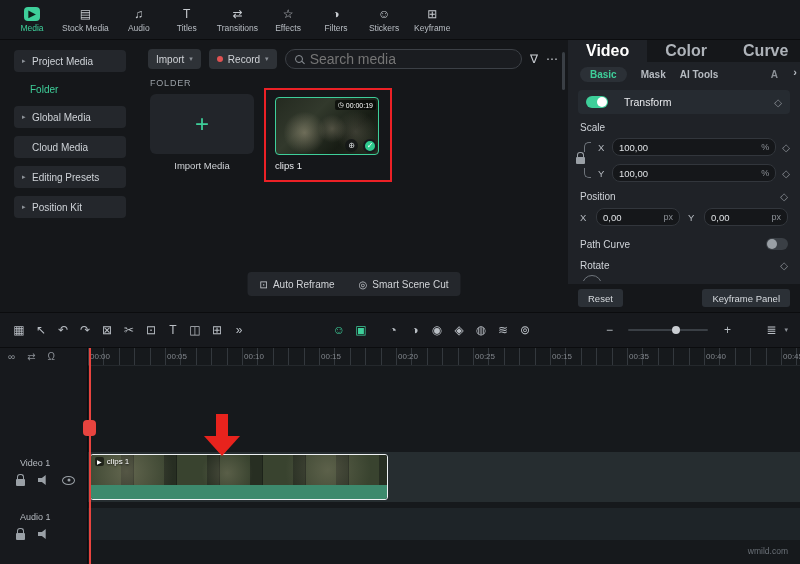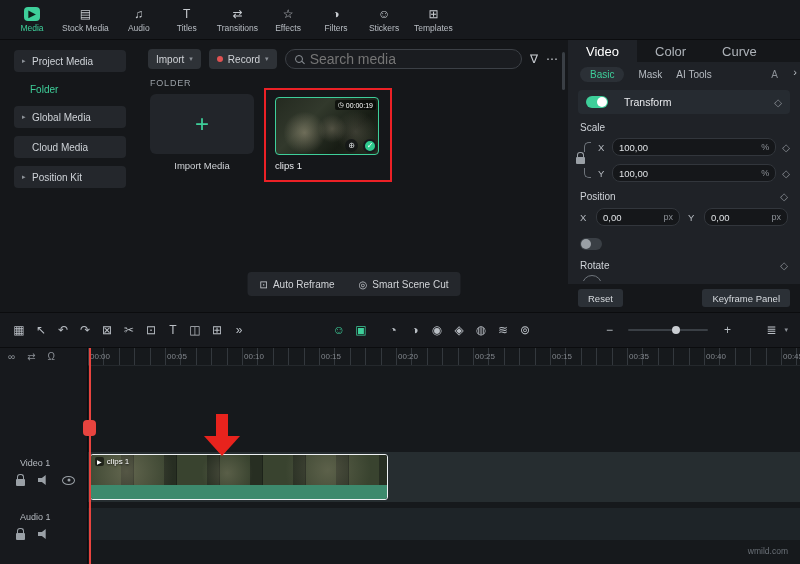--- a/index.html
+++ b/index.html
@@ -67,23 +67,23 @@
   .panel-scrollbar { position:absolute; right:3px; top:12px; width:3px; height:38px; background:#3a3f45; border-radius:2px; cursor:pointer; }
   .action-bar { position:absolute; left:50%; transform:translateX(-50%); bottom:16px; height:24px;
     background:#24272c; border-radius:4px; display:flex; align-items:center; }
   .action-btn { display:flex; align-items:center; gap:5px; padding:0 12px; font-size:10px; color:#d0d3d7;
     cursor:pointer; height:100%; }
   .action-icon { font-size:10px; color:#c7cbd0; }
 
   
   #right-panel { position:absolute; left:568px; top:40px; width:232px; height:272px; background:#1f2227; }
   .rp-tabs { height:22px; background:#15171a; display:flex; }
-  .rp-tab { padding:0 18px; display:flex; align-items:center; font-size:13px; color:#aeb3b9; cursor:pointer; }
+  .rp-tab { padding:0 18px; display:flex; align-items:center; font-size:16px; color:#aeb3b9; cursor:pointer;font-weight:bold; }
   .rp-tab.active { background:#1f2227; color:#ffffff; }
-  .rp-subtabs { height:24px; display:flex; align-items:center; padding:0 12px; gap:14px; position:relative; overflow:hidden; }
+  .rp-subtabs { height:24px; display:flex; align-items:center; padding:0 12px; gap:14px; position:relative; overflow:hidden;font-weight:bold; }
   .subtab { font-size:10px; color:#b6bbc1; cursor:pointer; white-space:nowrap; }
   .subtab.active { background:#2b3036; color:#3ecf9a; border-radius:9px; padding:2px 10px; }
   .subtab.partial { margin-left:auto; margin-right:10px; color:#8b9096; }
   .subtab-chevron { position:absolute; right:3px; top:4px; font-size:11px; color:#b6bbc1; cursor:pointer; }
   .transform-card { margin:4px 10px 0; height:24px; background:#262b31; border-radius:4px;
     display:flex; align-items:center; padding:0 8px; gap:16px; }
   .toggle { width:22px; height:12px; border-radius:6px; position:relative; cursor:pointer; flex:none; }
   .toggle.on { background:#3ecf9a; }
   .toggle.on::after { content:""; position:absolute; width:10px; height:10px; border-radius:50%; background:#ffffff; right:1px; top:1px; }
   .toggle.off { background:#3a3f45; }
@@ -207,39 +207,43 @@
     <div class="nav-item">
       <span class="nav-icon">◑</span>
       <span class="nav-label">Filters</span>
     </div>
     <div class="nav-item">
       <span class="nav-icon">☺</span>
       <span class="nav-label">Stickers</span>
     </div>
     <div class="nav-item">
       <span class="nav-icon">⊞</span>
-      <span class="nav-label">Templates</span>
+      <span class="nav-label">Keyframe</span>
     </div>
   </header>
 
   <aside id="sidebar">
     <div class="side-btn">
       <span class="side-caret">▸</span>
       <span>Project Media</span>
     </div>
     <div class="side-folder">
       <span>Folder</span>
     </div>
     <div class="side-btn">
       <span class="side-caret">▸</span>
       <span>Global Media</span>
     </div>
     <div class="side-btn">
       <span class="side-caret"></span>
       <span>Cloud Media</span>
+    </div>
+    <div class="side-btn">
+      <span class="side-caret">▸</span>
+      <span>Editing Presets</span>
     </div>
     <div class="side-btn">
       <span class="side-caret">▸</span>
       <span>Position Kit</span>
     </div>
   </aside>
 
   <section id="media-panel">
     <div class="mp-toolbar">
       <div class="drop-btn">
@@ -348,20 +352,21 @@
         <span class="unit">px</span>
       </span>
       <span class="axis">Y</span>
       <span class="num-input">
         <input value="0,00" style="">
         <span class="unit">px</span>
       </span>
     </div>
 
     <div class="label-row" style="margin-top:12px;">
+      <span class="row-label">Path Curve</span>
       <span class="toggle off"></span>
     </div>
 
     <div class="label-row" style="margin-top:10px;">
       <span class="row-label">Rotate</span>
       <span class="diamond">◇</span>
     </div>
     <div class="rotate-dial">
       <div class="circle"></div>
     </div>

